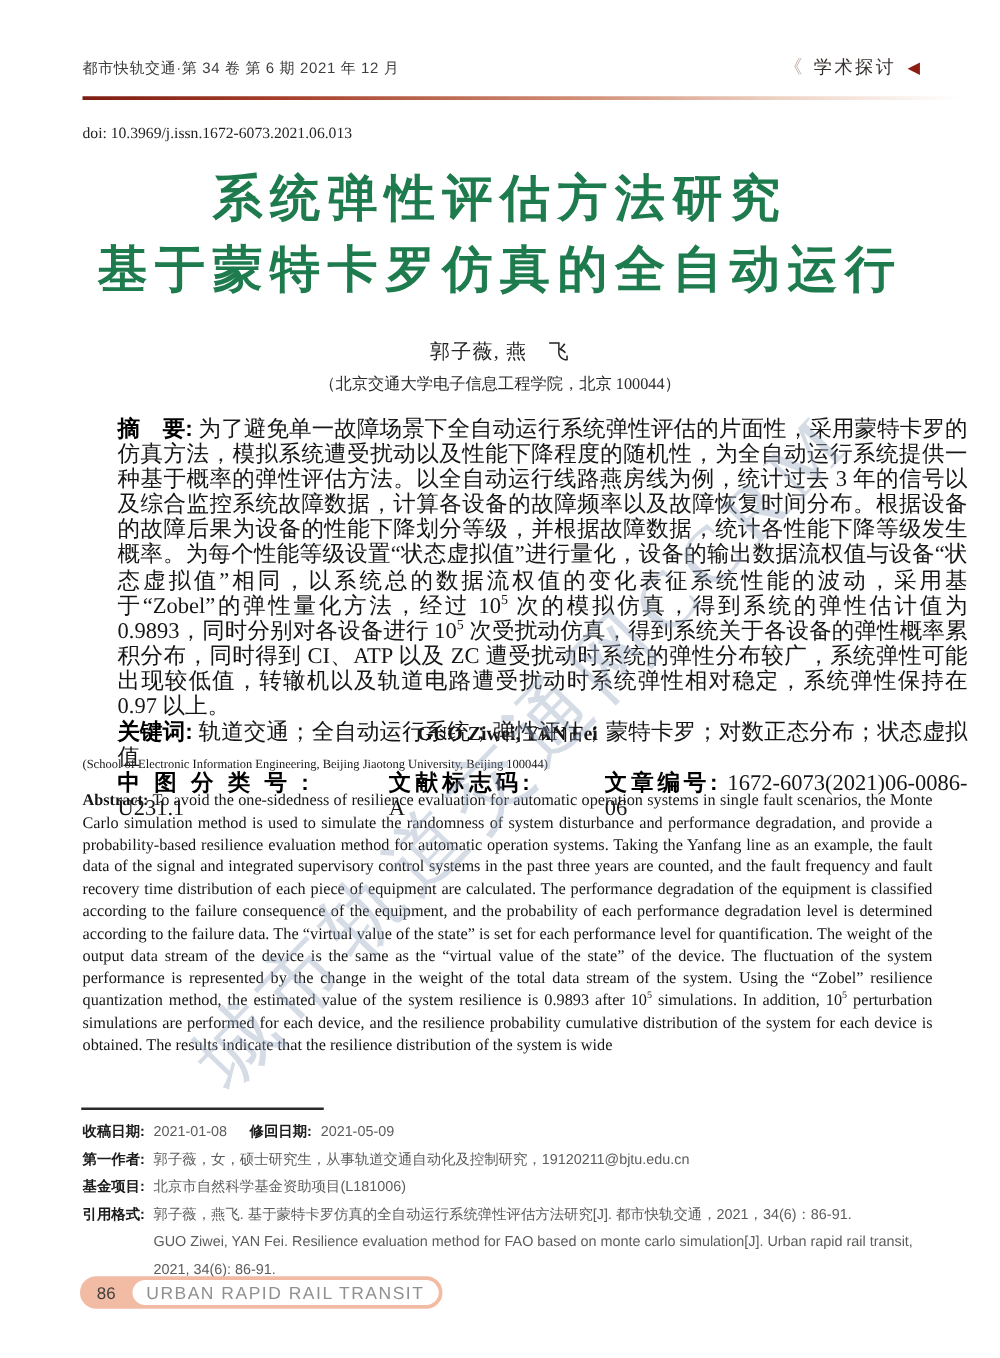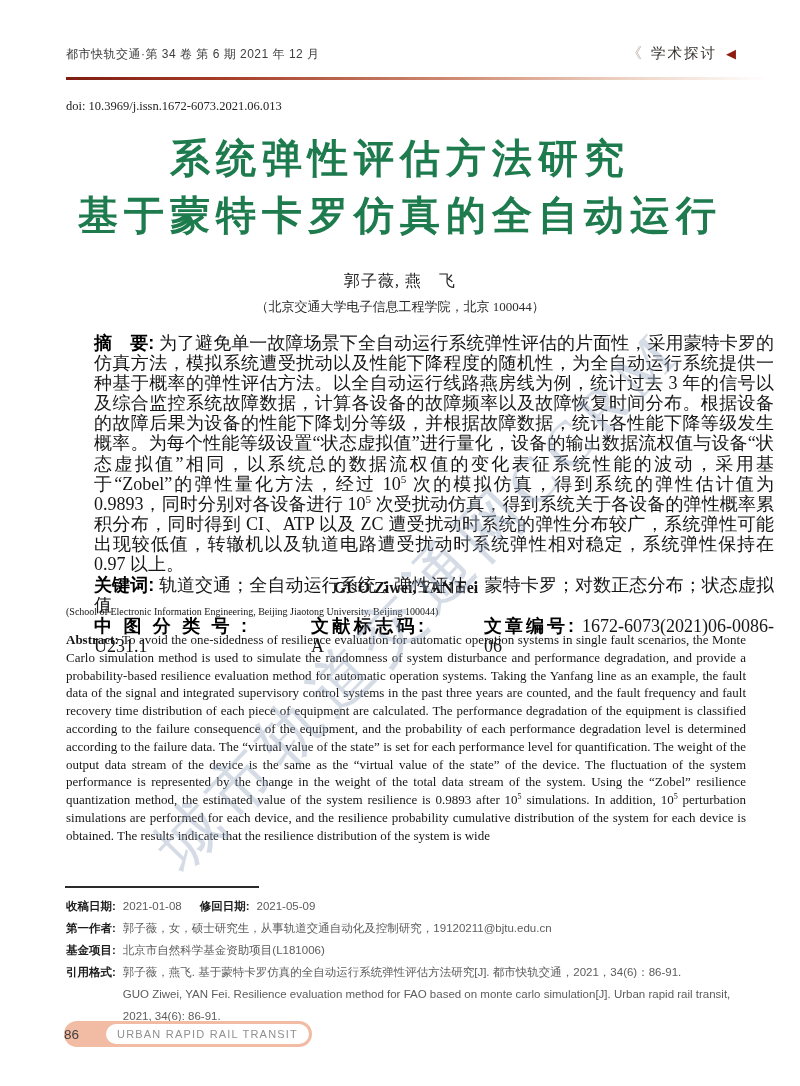--- a/index.html
+++ b/index.html
@@ -57,23 +57,23 @@
     font-size:11.5px; line-height:22px; color:#5c5c5c; }
   .f-lbl { font-weight:bold; color:#1c1c1c; margin-right:7px; }
   .f-gap { display:inline-block; width:18px; }
   .cite-row { display:flex; }
   .cite-row .f-lbl { flex:none; }
   .cite-val { flex:1; }
 
   
   .badge { position:absolute; top:1021px; left:64px; height:26px;
     background:#f2bba3; border-radius:14px; display:flex; align-items:center; }
-  .badge-num { width:42px; font-size:13.5px; color:#3f3f3f; }
+  .badge-num { width:42px; text-align:center; font-size:13.5px; color:#3f3f3f; }
   .badge-pill { background:#fff; border-radius:11px; height:20px; line-height:20px;
-    margin:3px 3px 3px 0; padding:0 11px; font-size:11px; color:#909090; letter-spacing:1.2px; }
+    margin:3px 3px 3px 0; padding:0 11px; font-size:14px; color:#909090; letter-spacing:1.2px; }
 
   
   .watermark { position:absolute; top:600px; left:418px; z-index:5;
     transform:translate(-50%,-50%) rotate(-46deg);
     font-size:64px; letter-spacing:8px; white-space:nowrap;
     color:rgba(150,167,193,.40); font-family:"Liberation Serif",serif;
     pointer-events:none; }
 </style>
 </head>
 <body>

